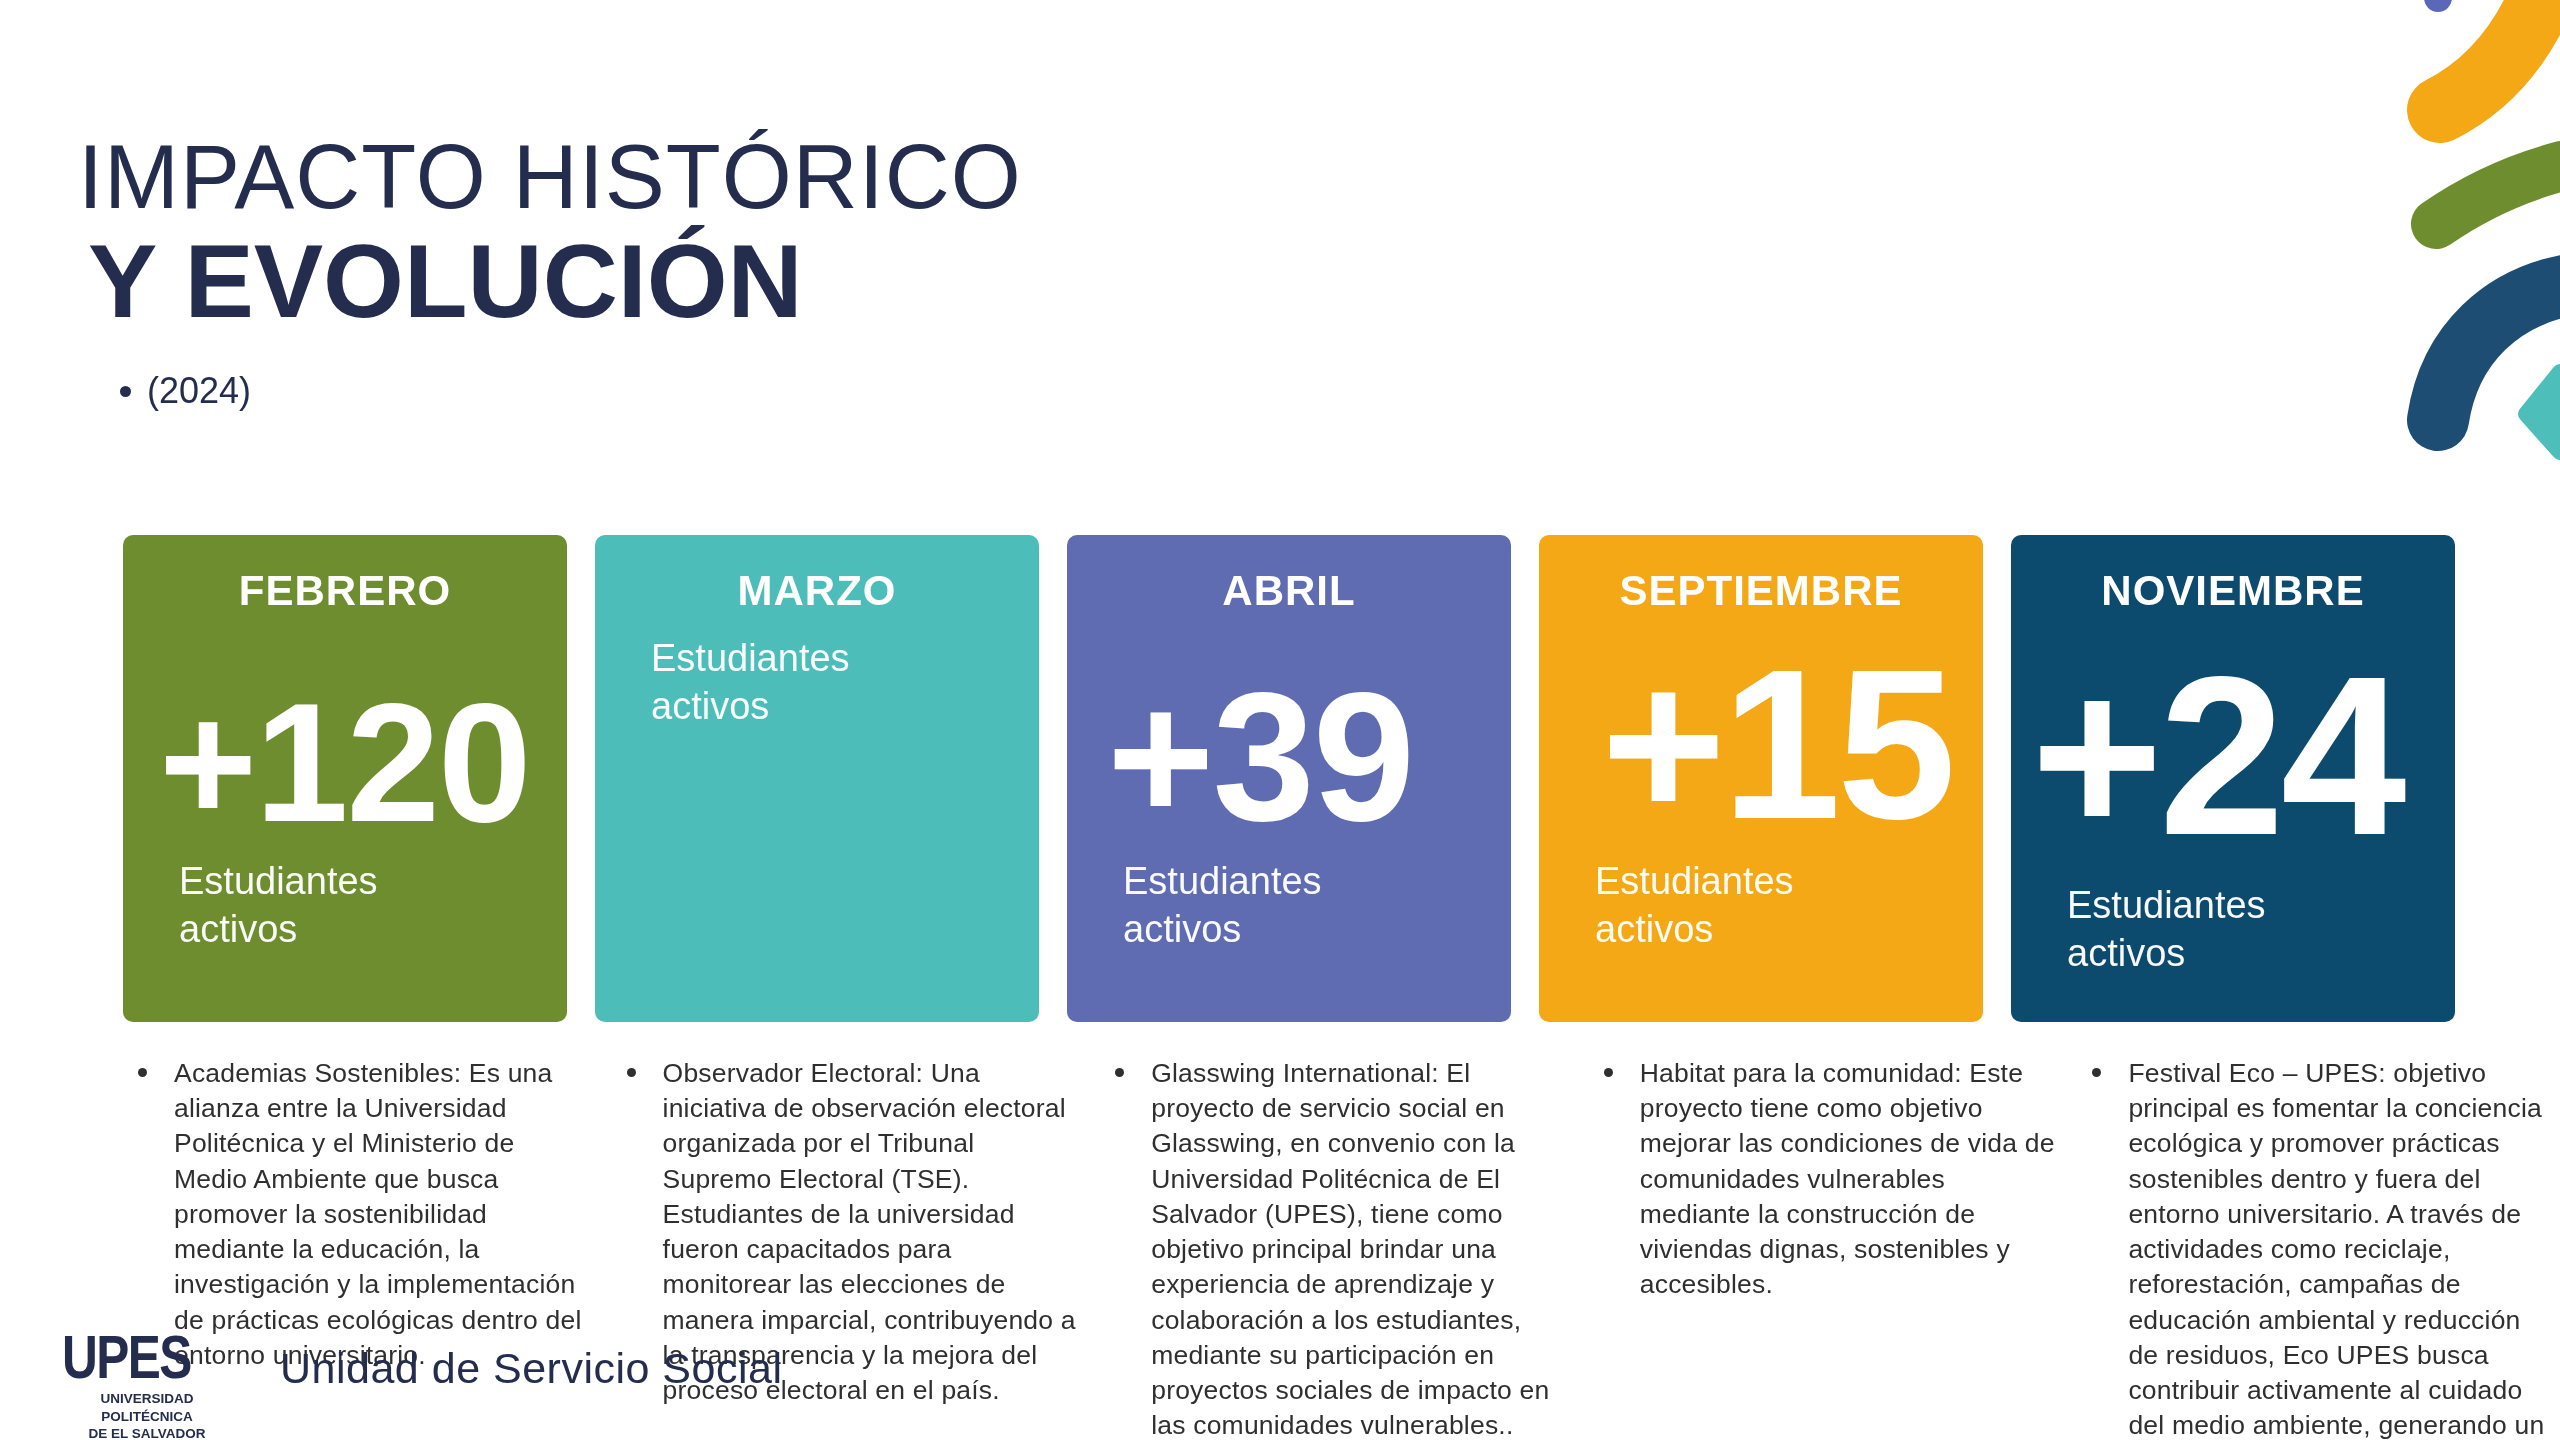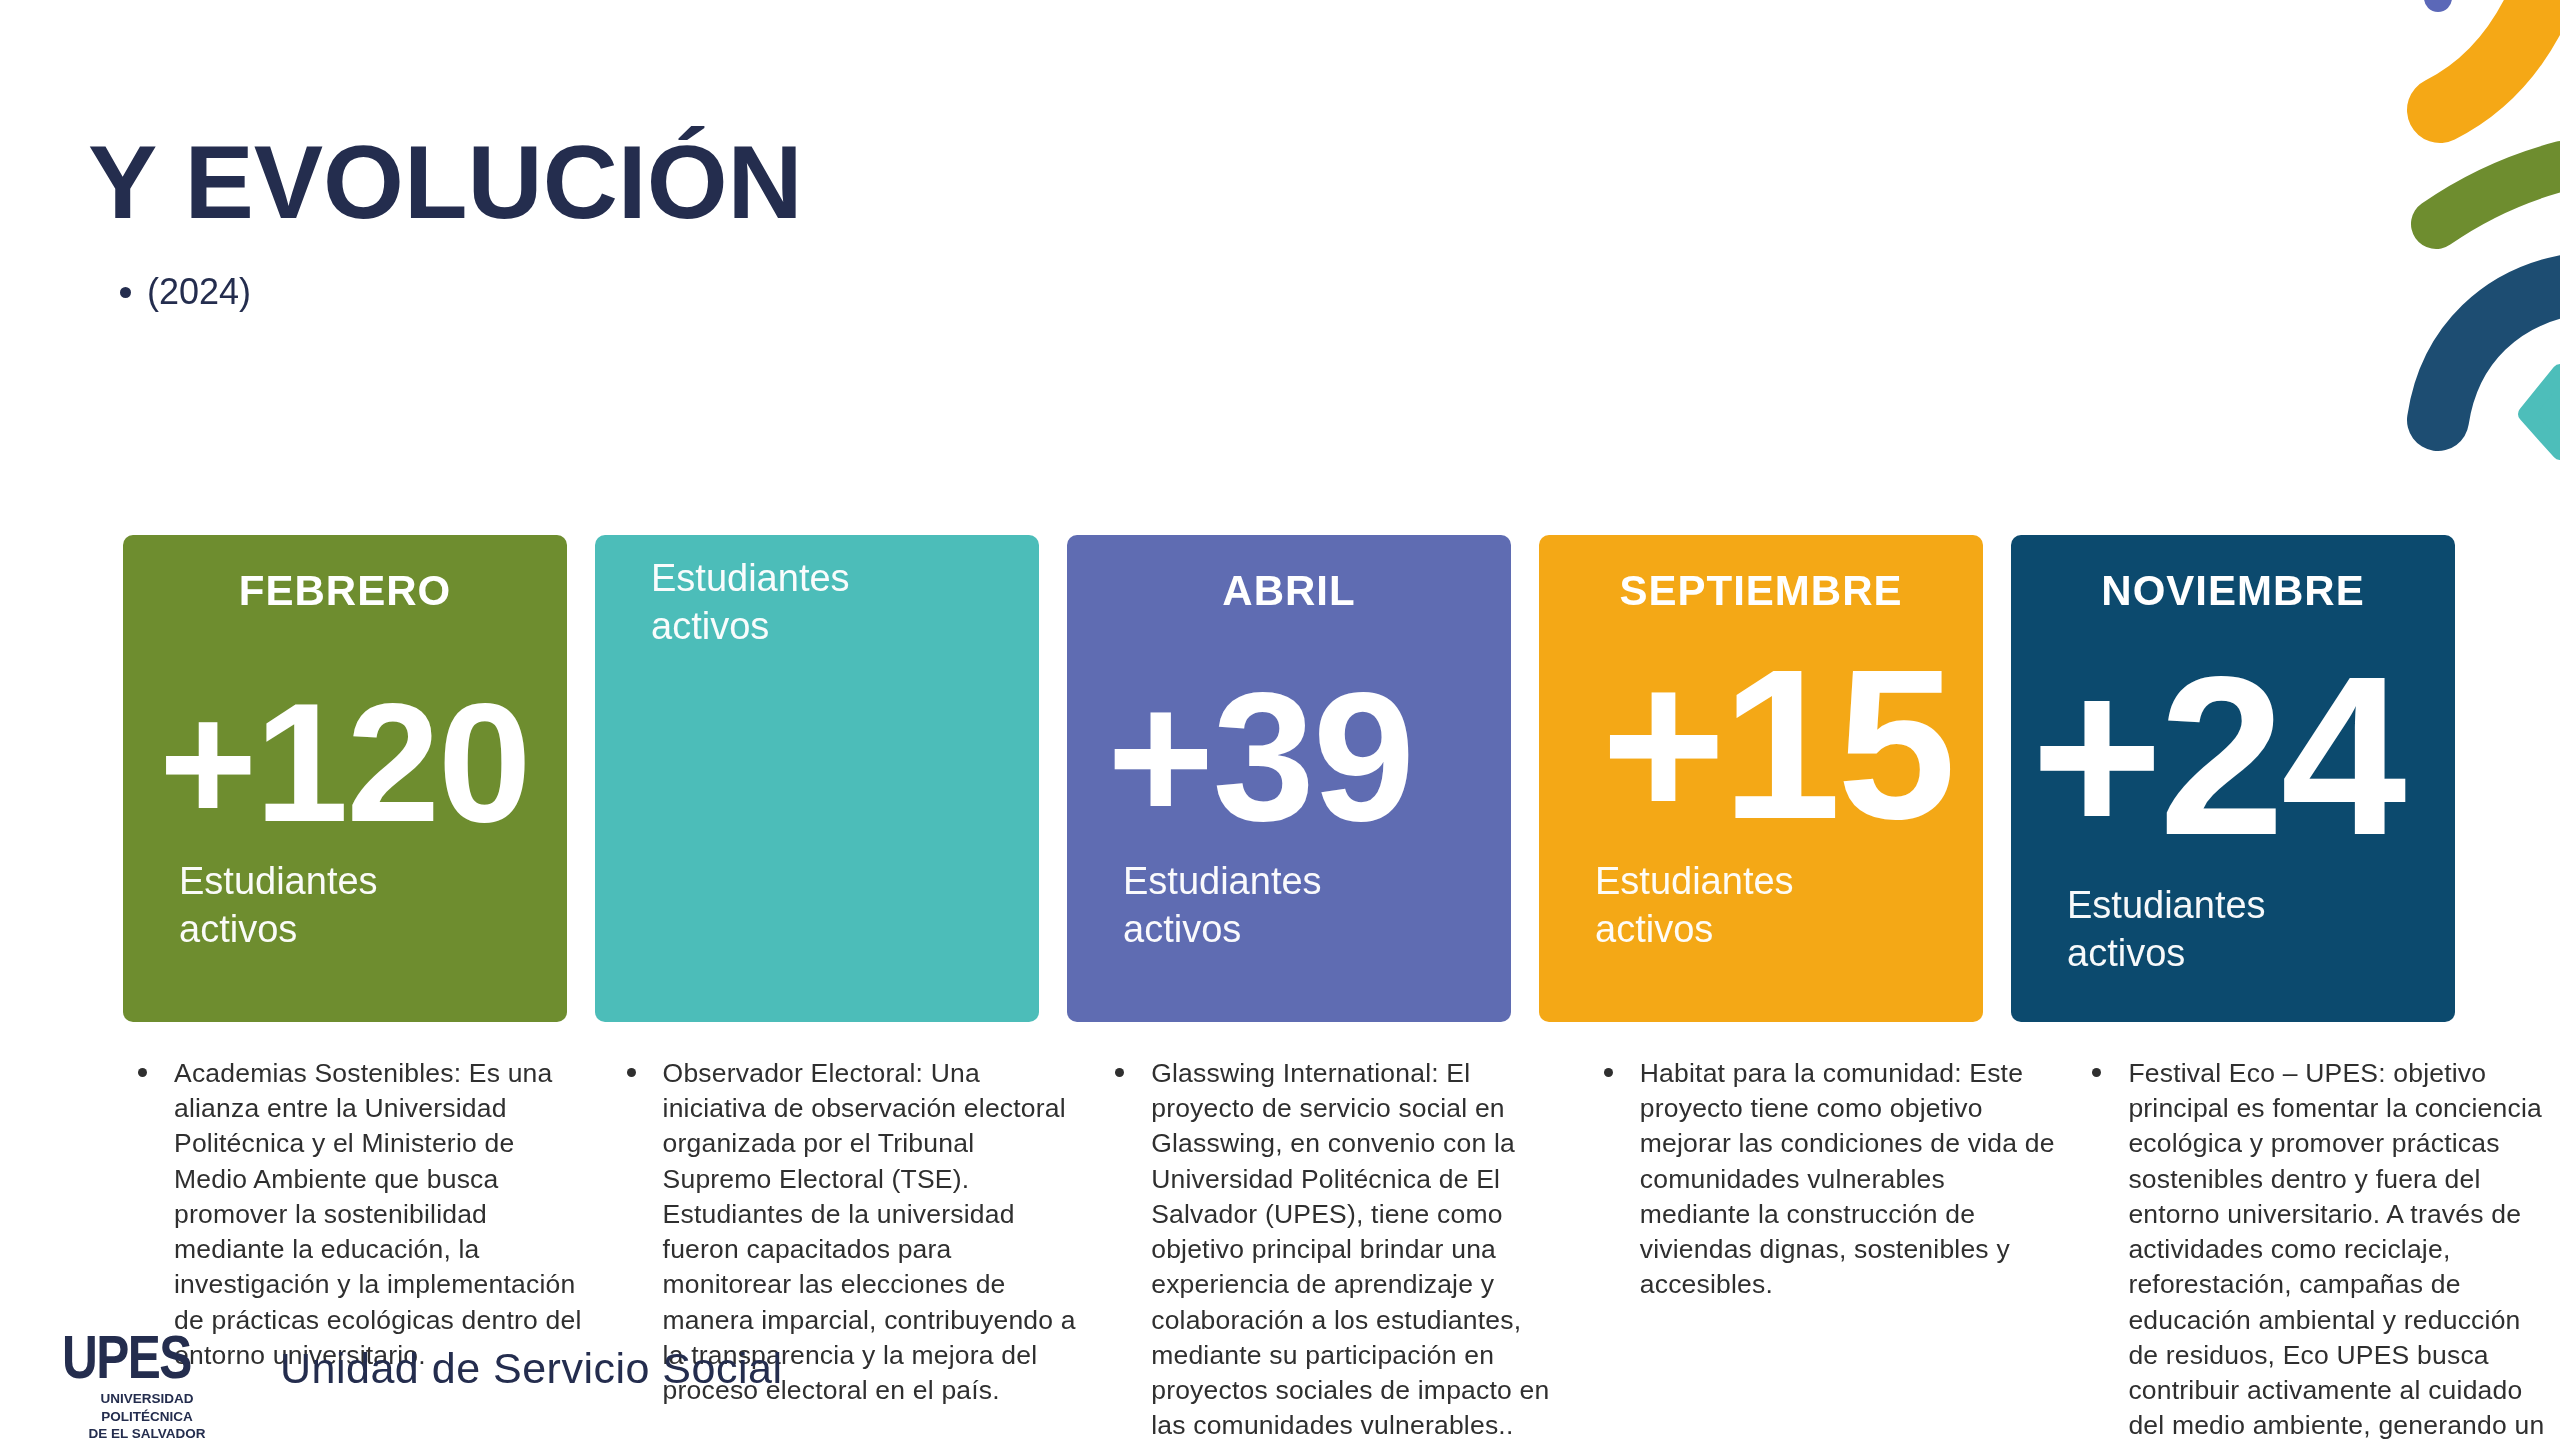--- a/index.html
+++ b/index.html
@@ -118,35 +118,37 @@
 
   <svg class="corner" viewBox="0 0 240 470" aria-hidden="true">
     <circle cx="118" cy="-2" r="14" fill="#5b68b8"></circle>
     <path d="M 228,-18 C 206,40 172,84 120,110" fill="none" stroke="#f5a816" stroke-width="66" stroke-linecap="round"></path>
     <path d="M 242,166 C 204,176 162,192 116,224" fill="none" stroke="#6e8d2f" stroke-width="50" stroke-linecap="round"></path>
     <path d="M 244,286 C 186,298 130,340 118,420" fill="none" stroke="#1d4d72" stroke-width="62" stroke-linecap="round"></path>
     <path d="M 240,372 L 206,414 L 240,452 Z" fill="#4dbeba" stroke="#4dbeba" stroke-width="16" stroke-linejoin="round"></path>
   </svg>
 
   <div class="header">
+    <div class="title-line1">IMPACTO HISTÓRICO</div>
     <div class="title-line2">Y EVOLUCIÓN</div>
     <div class="year-line">
       <span class="year-dot"></span>
       <span>(2024)</span>
     </div>
   </div>
 
   <div class="cards">
     <div class="card c1" style="background: rgb(110, 141, 47);">
       <div class="month">FEBRERO</div>
       <div class="num">+120</div>
       <div class="students">Estudiantes
 activos</div>
     </div>
     <div class="card c2" style="background: rgb(76, 189, 185);">
+      <div class="month">MARZO</div>
       <div class="students">Estudiantes
 activos</div>
     </div>
     <div class="card c3" style="background: rgb(95, 108, 178);">
       <div class="month">ABRIL</div>
       <div class="num">+39</div>
       <div class="students">Estudiantes
 activos</div>
     </div>
     <div class="card c4" style="background: rgb(244, 168, 22);">

